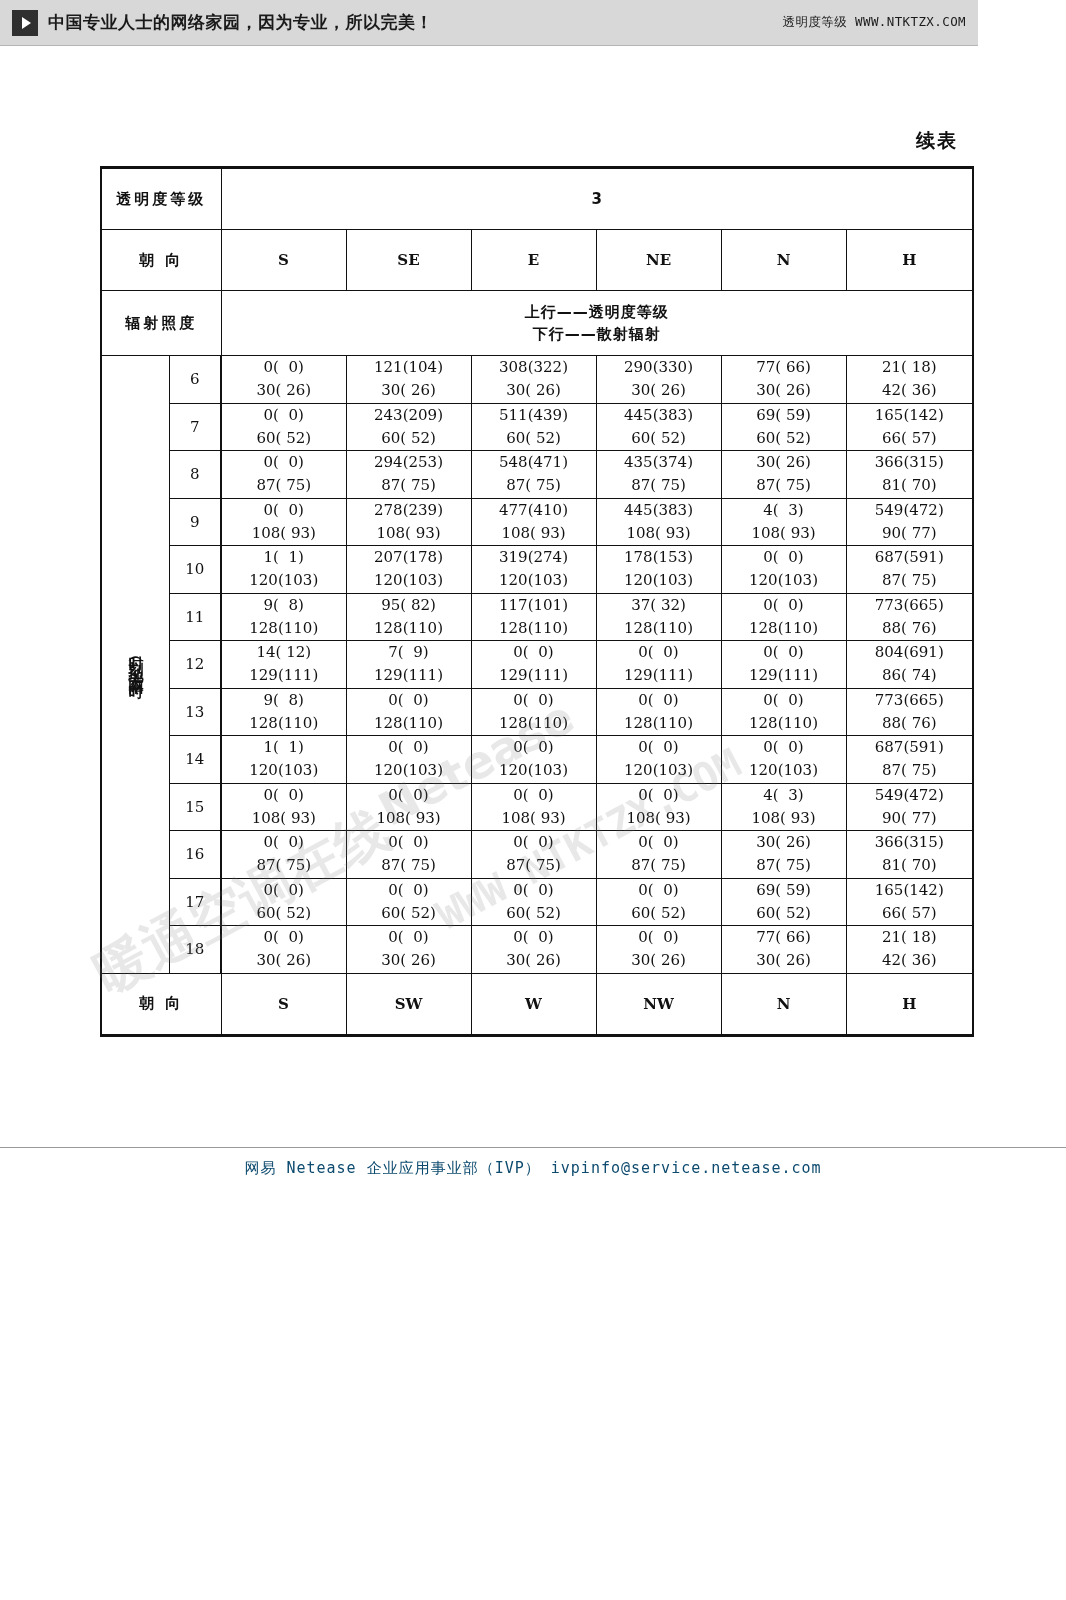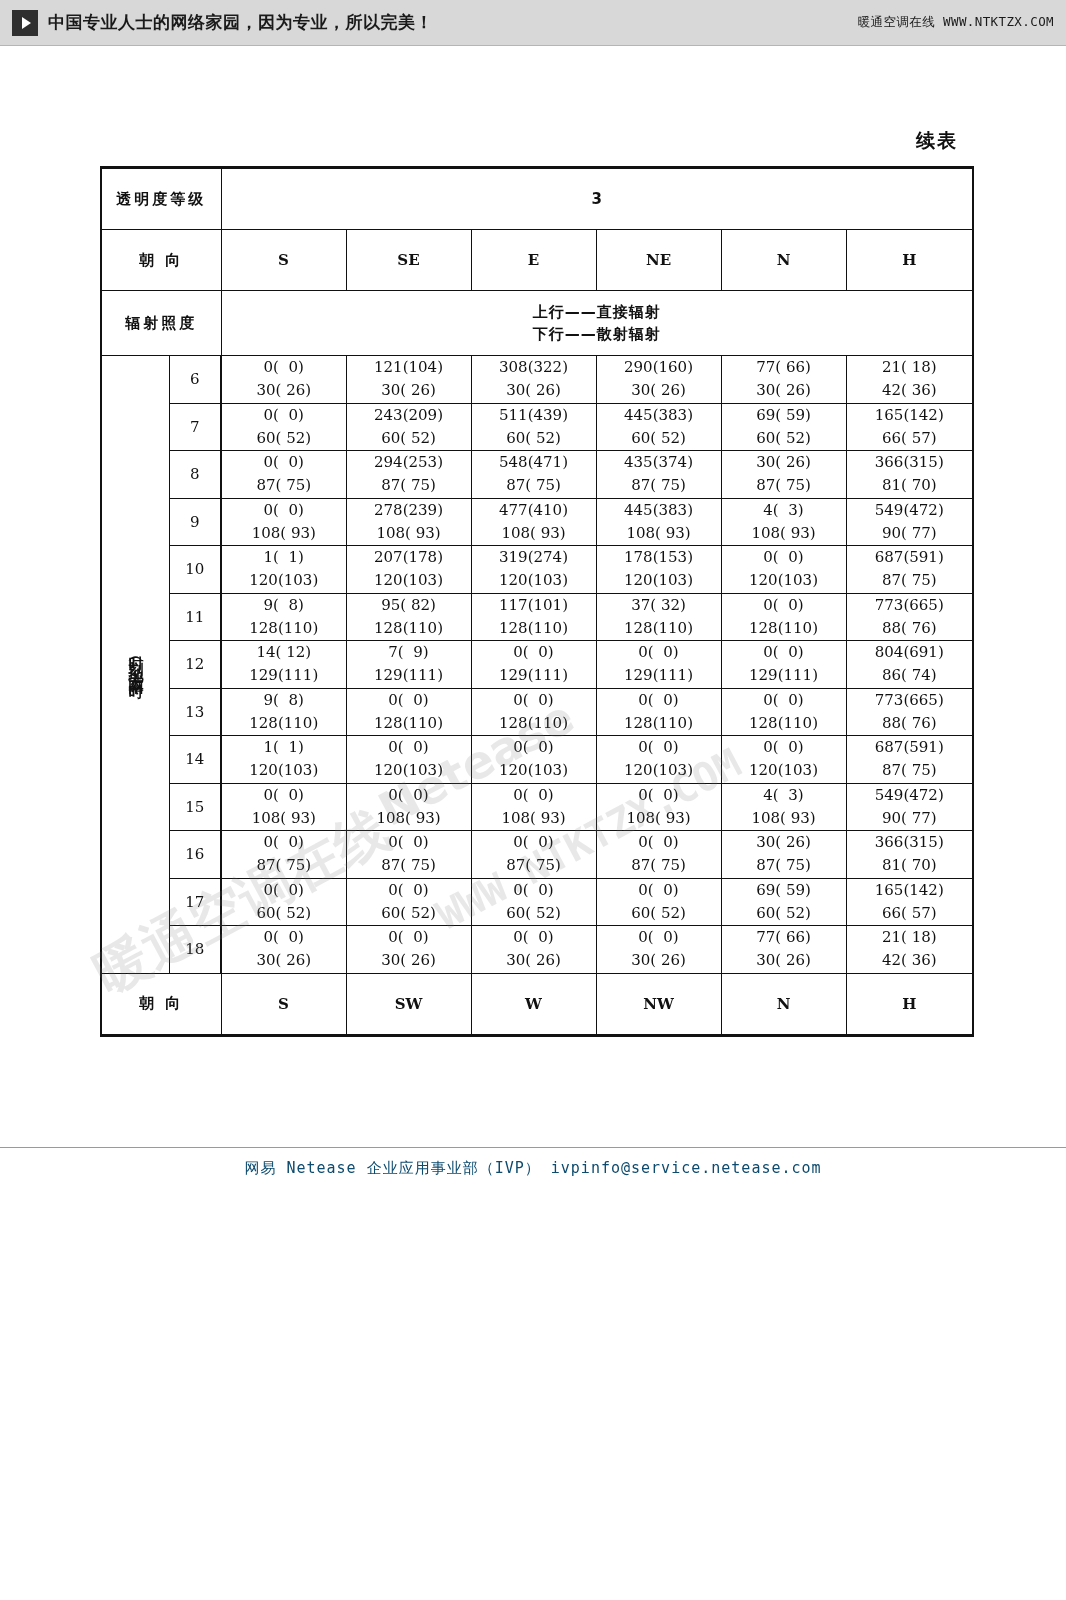--- a/index.html
+++ b/index.html
@@ -13,21 +13,21 @@
     position: relative;
     font-family: "DejaVu Sans", sans-serif;
     color: #111;
     overflow: hidden;
   }
 
   
   .topbar {
     position: absolute;
     top: 0; left: 0;
-    width: 1066px;
+    width: 978px;
     height: 46px;
     background: #d8d8d8;
     border-bottom: 1px solid #b5b5b5;
     display: flex;
     align-items: center;
     box-sizing: border-box;
     padding: 0 12px;
   }
   .topbar .play {
     width: 26px;
@@ -204,21 +204,21 @@
   }
 </style>
 </head>
 <body>
 
 <div class="topbar">
   <div class="play">
     <div class="tri"></div>
   </div>
   <div class="slogan">中国专业人士的网络家园，因为专业，所以完美！</div>
-  <div class="right">暖通空调在线 WWW.NTKTZX.COM</div>
+  <div class="right">透明度等级 WWW.NTKTZX.COM</div>
 </div>
 
 <div class="page">
 
   <div class="cont-label">续表</div>
 
   <div class="tablewrap">
     <table class="t">
       <colgroup>
         <col style="width:68px">
@@ -240,31 +240,31 @@
             <td class="dir-cell">S</td>
             <td class="dir-cell">SE</td>
             <td class="dir-cell">E</td>
             <td class="dir-cell">NE</td>
             <td class="dir-cell">N</td>
             <td class="dir-cell rightline">H</td>
           </tr>
           <tr>
             <td class="hdr-label leftline" colspan="2">辐射照度</td>
             <td class="note-cell rightline" colspan="6">
-              <div>上行——直接辐射</div>
+              <div>上行——透明度等级</div>
               <div>下行——散射辐射</div>
             </td>
           </tr>
           <tr>
             <td class="side-label leftline" rowspan="13"><span class="vtext">时刻（地方太阳时）</span></td>
             <td class="hour-cell">6</td>
             <td class="val-cell thick-sep"><div>0(  0)</div><div>30( 26)</div></td>
             <td class="val-cell"><div>121(104)</div><div>30( 26)</div></td>
             <td class="val-cell"><div>308(322)</div><div>30( 26)</div></td>
-            <td class="val-cell"><div>290(160)</div><div>30( 26)</div></td>
+            <td class="val-cell"><div>290(330)</div><div>30( 26)</div></td>
             <td class="val-cell"><div>77( 66)</div><div>30( 26)</div></td>
             <td class="val-cell rightline"><div>21( 18)</div><div>42( 36)</div></td>
           </tr>
           <tr>
             <td class="hour-cell">7</td>
             <td class="val-cell thick-sep"><div>0(  0)</div><div>60( 52)</div></td>
             <td class="val-cell"><div>243(209)</div><div>60( 52)</div></td>
             <td class="val-cell"><div>511(439)</div><div>60( 52)</div></td>
             <td class="val-cell"><div>445(383)</div><div>60( 52)</div></td>
             <td class="val-cell"><div>69( 59)</div><div>60( 52)</div></td>

